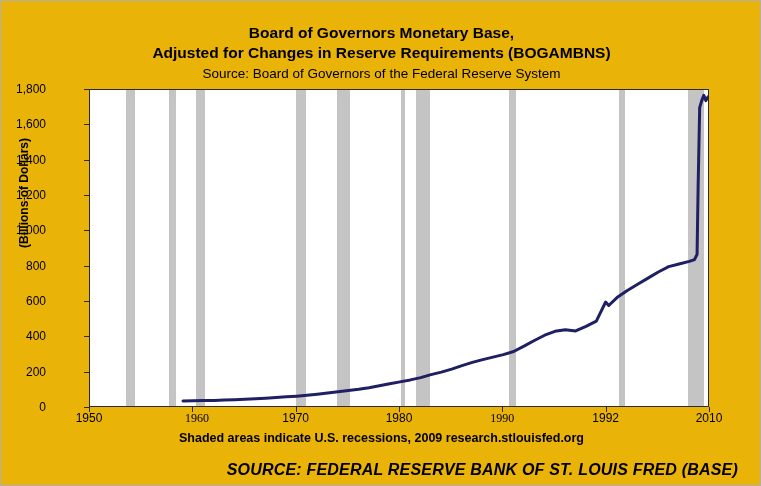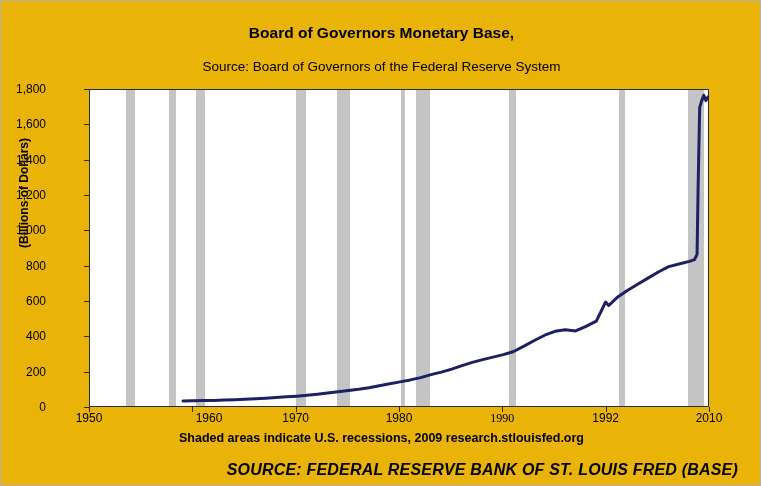--- a/index.html
+++ b/index.html
@@ -32,21 +32,21 @@
     font-weight: bold;
     color: #000000;
     line-height: 20px;
     letter-spacing: 0px;
   }
   .source-line {
     font-size: 13.5px;
     font-weight: normal;
     color: #000000;
     line-height: 19px;
-    margin-top: 14px;
+    margin-top: 1px;
   }
   
   #plot-frame {
     position: absolute;
     left: 88px;
     top: 88px;
     width: 620px;
     height: 318px;
     border: 1px solid #2b2b2b;
     background: #ffffff;
@@ -138,20 +138,21 @@
     letter-spacing: 0.2px;
   }
 </style>
 </head>
 <body>
 
 <div id="page">
 
   <div id="title-block">
     <div class="title-line">Board of Governors Monetary Base,</div>
+    <div class="title-line">Adjusted for Changes in Reserve Requirements (BOGAMBNS)</div>
     <div class="source-line">Source: Board of Governors of the Federal Reserve System</div>
   </div>
 
   <div id="ylabel">(Billions of Dollars)</div>
 
   <div id="plot-frame">
     <div id="plot-area">
 
     <div class="recession-band" style="left: 36.1667px; width: 9.3px; background: rgb(196, 196, 196);"></div>
         <div class="recession-band" style="left: 78.5333px; width: 7.23333px; background: rgb(196, 196, 196);"></div>
@@ -185,21 +186,21 @@
       <div class="y-tick" style="top: 194px;">1,200</div>
       <div class="y-tick-mark" style="top: 194px; background: rgb(43, 43, 43);"></div>
       <div class="y-tick" style="top: 158.667px;">1,400</div>
       <div class="y-tick-mark" style="top: 158.667px; background: rgb(43, 43, 43);"></div>
       <div class="y-tick" style="top: 123.333px;">1,600</div>
       <div class="y-tick-mark" style="top: 123.333px; background: rgb(43, 43, 43);"></div>
       <div class="y-tick" style="top: 88px;">1,800</div>
       <div class="y-tick-mark" style="top: 88px; background: rgb(43, 43, 43);"></div>
       <div class="x-tick" style="left: 88px;">1950</div>
       <div class="x-tick-mark" style="left: 88px; background: rgb(43, 43, 43);"></div>
-      <div class="x-tick" style="left: 208px;">1960</div>
+      <div class="x-tick" style="left: 196px; font-family: Liberation Serif, serif;">1960</div>
       <div class="x-tick-mark" style="left: 191.333px; background: rgb(43, 43, 43);"></div>
       <div class="x-tick" style="left: 294.667px;">1970</div>
       <div class="x-tick-mark" style="left: 294.667px; background: rgb(43, 43, 43);"></div>
       <div class="x-tick" style="left: 398px;">1980</div>
       <div class="x-tick-mark" style="left: 398px; background: rgb(43, 43, 43);"></div>
       <div class="x-tick" style="left: 501.333px; font-family: Liberation Serif, serif;">1990</div>
       <div class="x-tick-mark" style="left: 501.333px; background: rgb(43, 43, 43);"></div>
       <div class="x-tick" style="left: 604.667px;">1992</div>
       <div class="x-tick-mark" style="left: 604.667px; background: rgb(43, 43, 43);"></div>
       <div class="x-tick" style="left: 708px;">2010</div>

